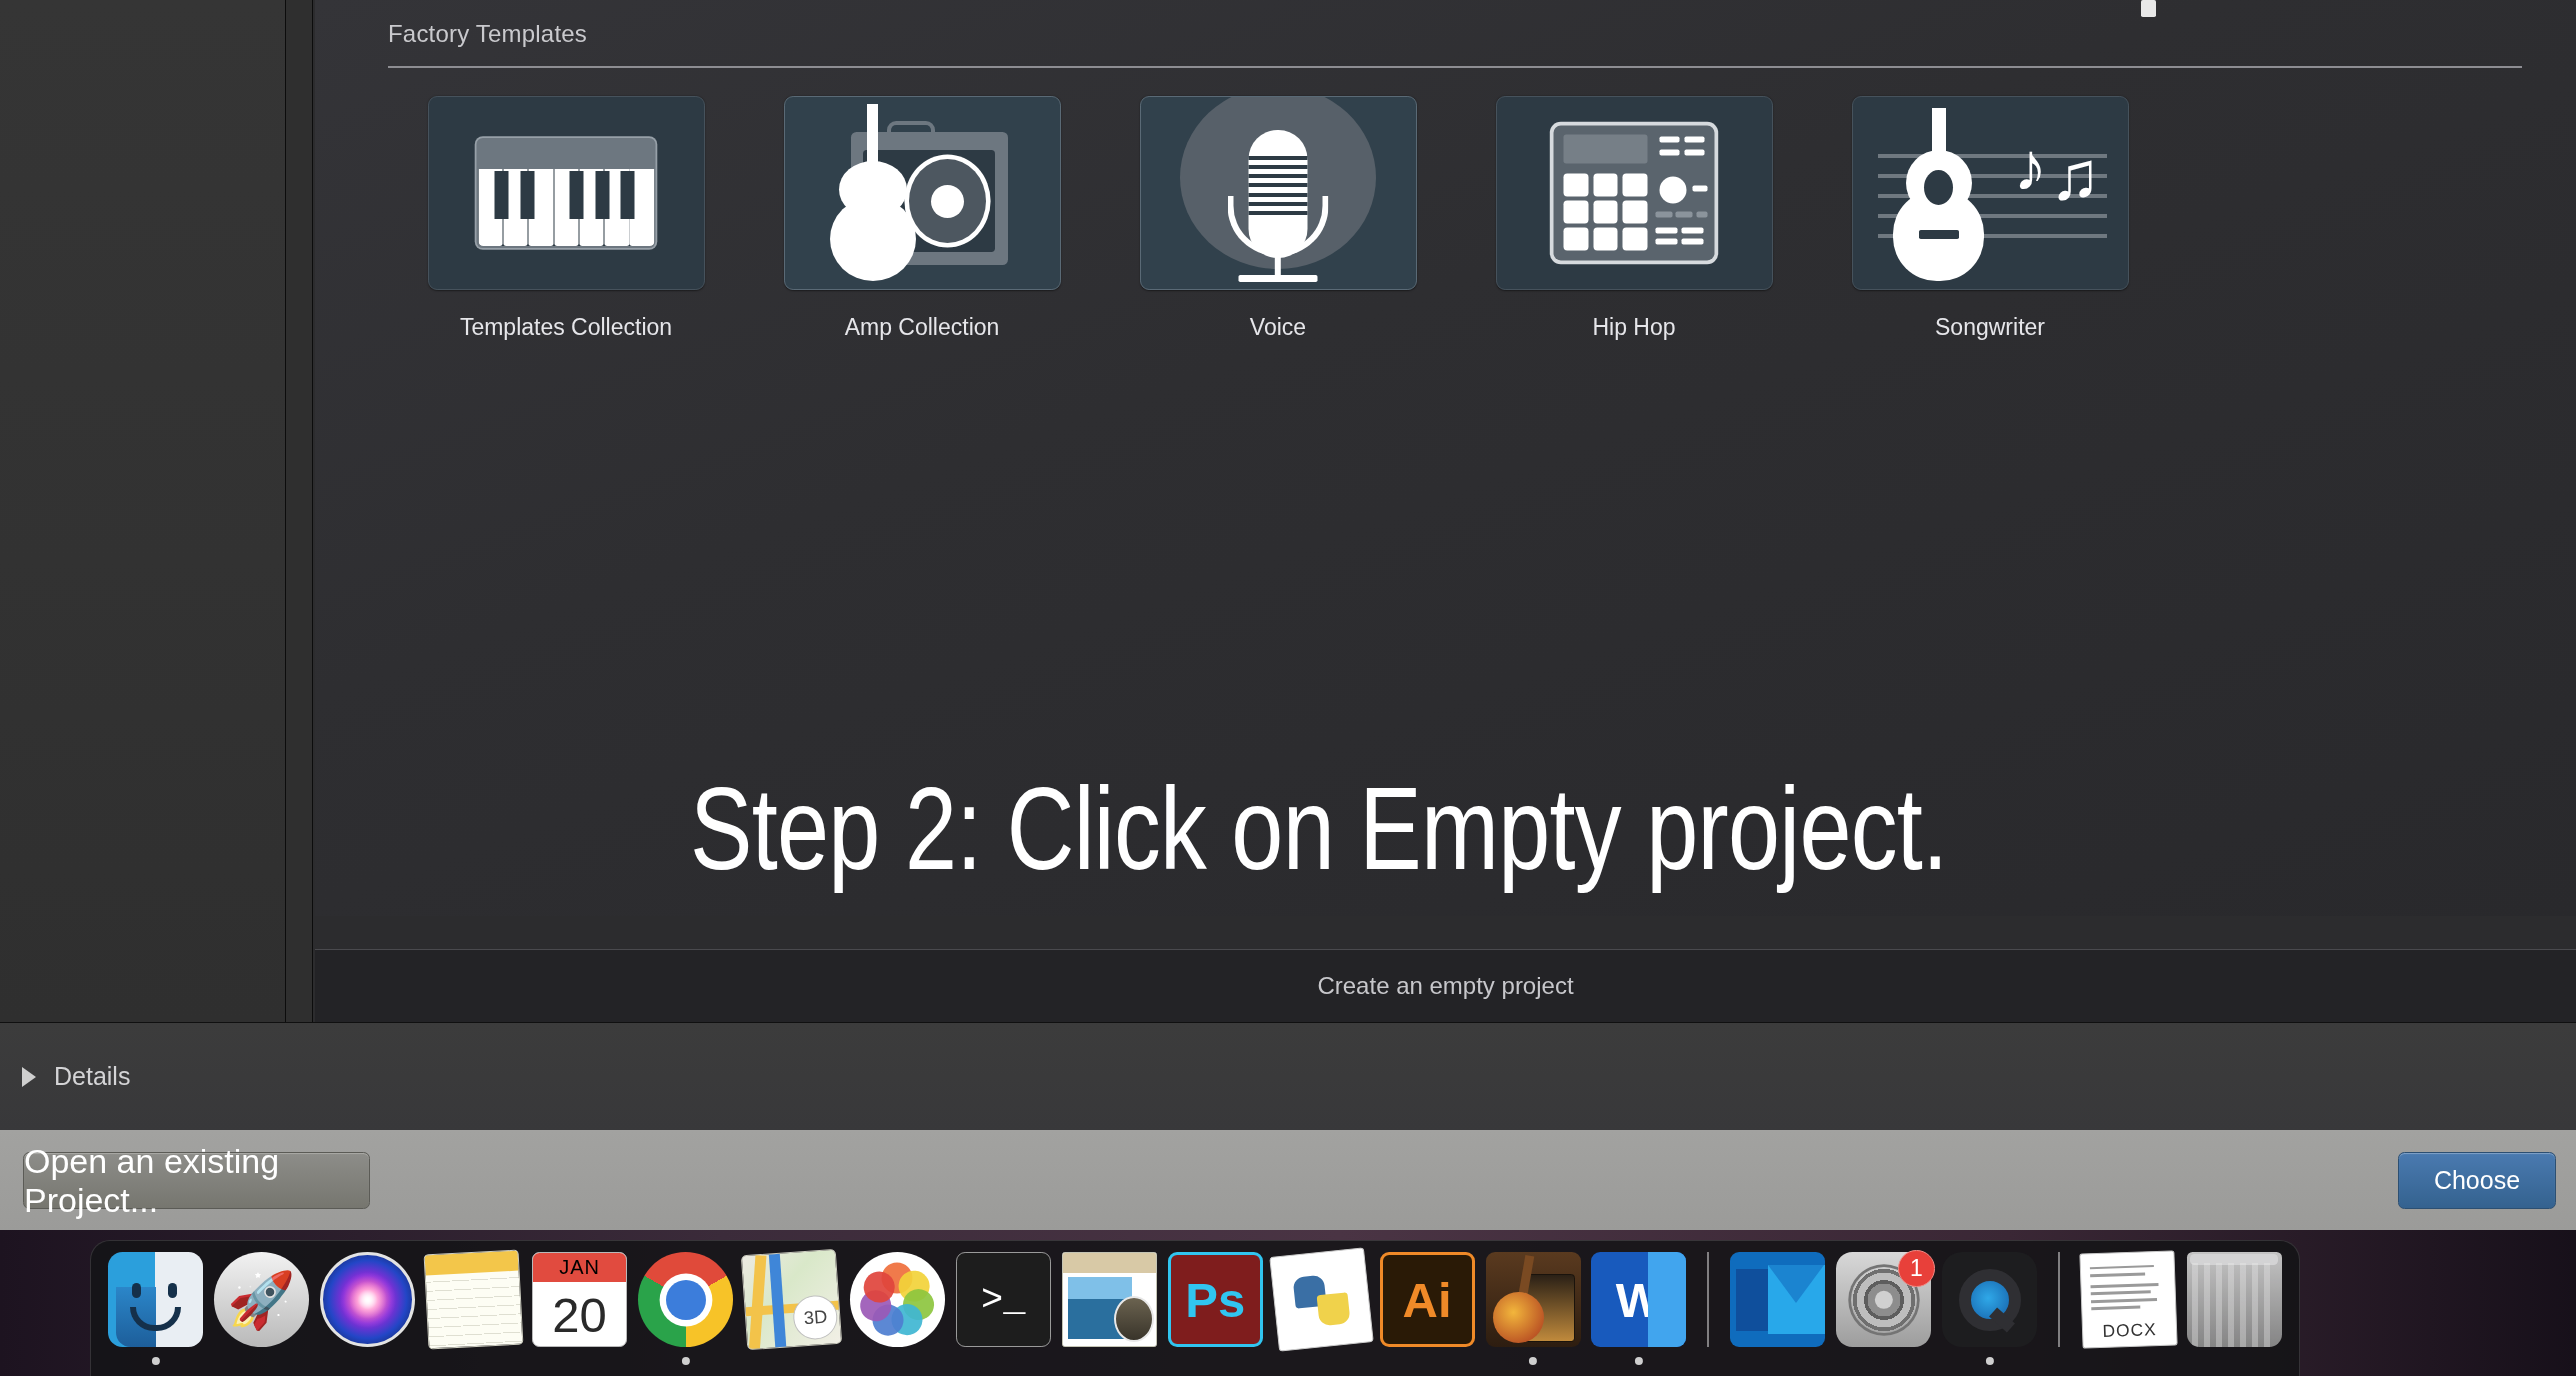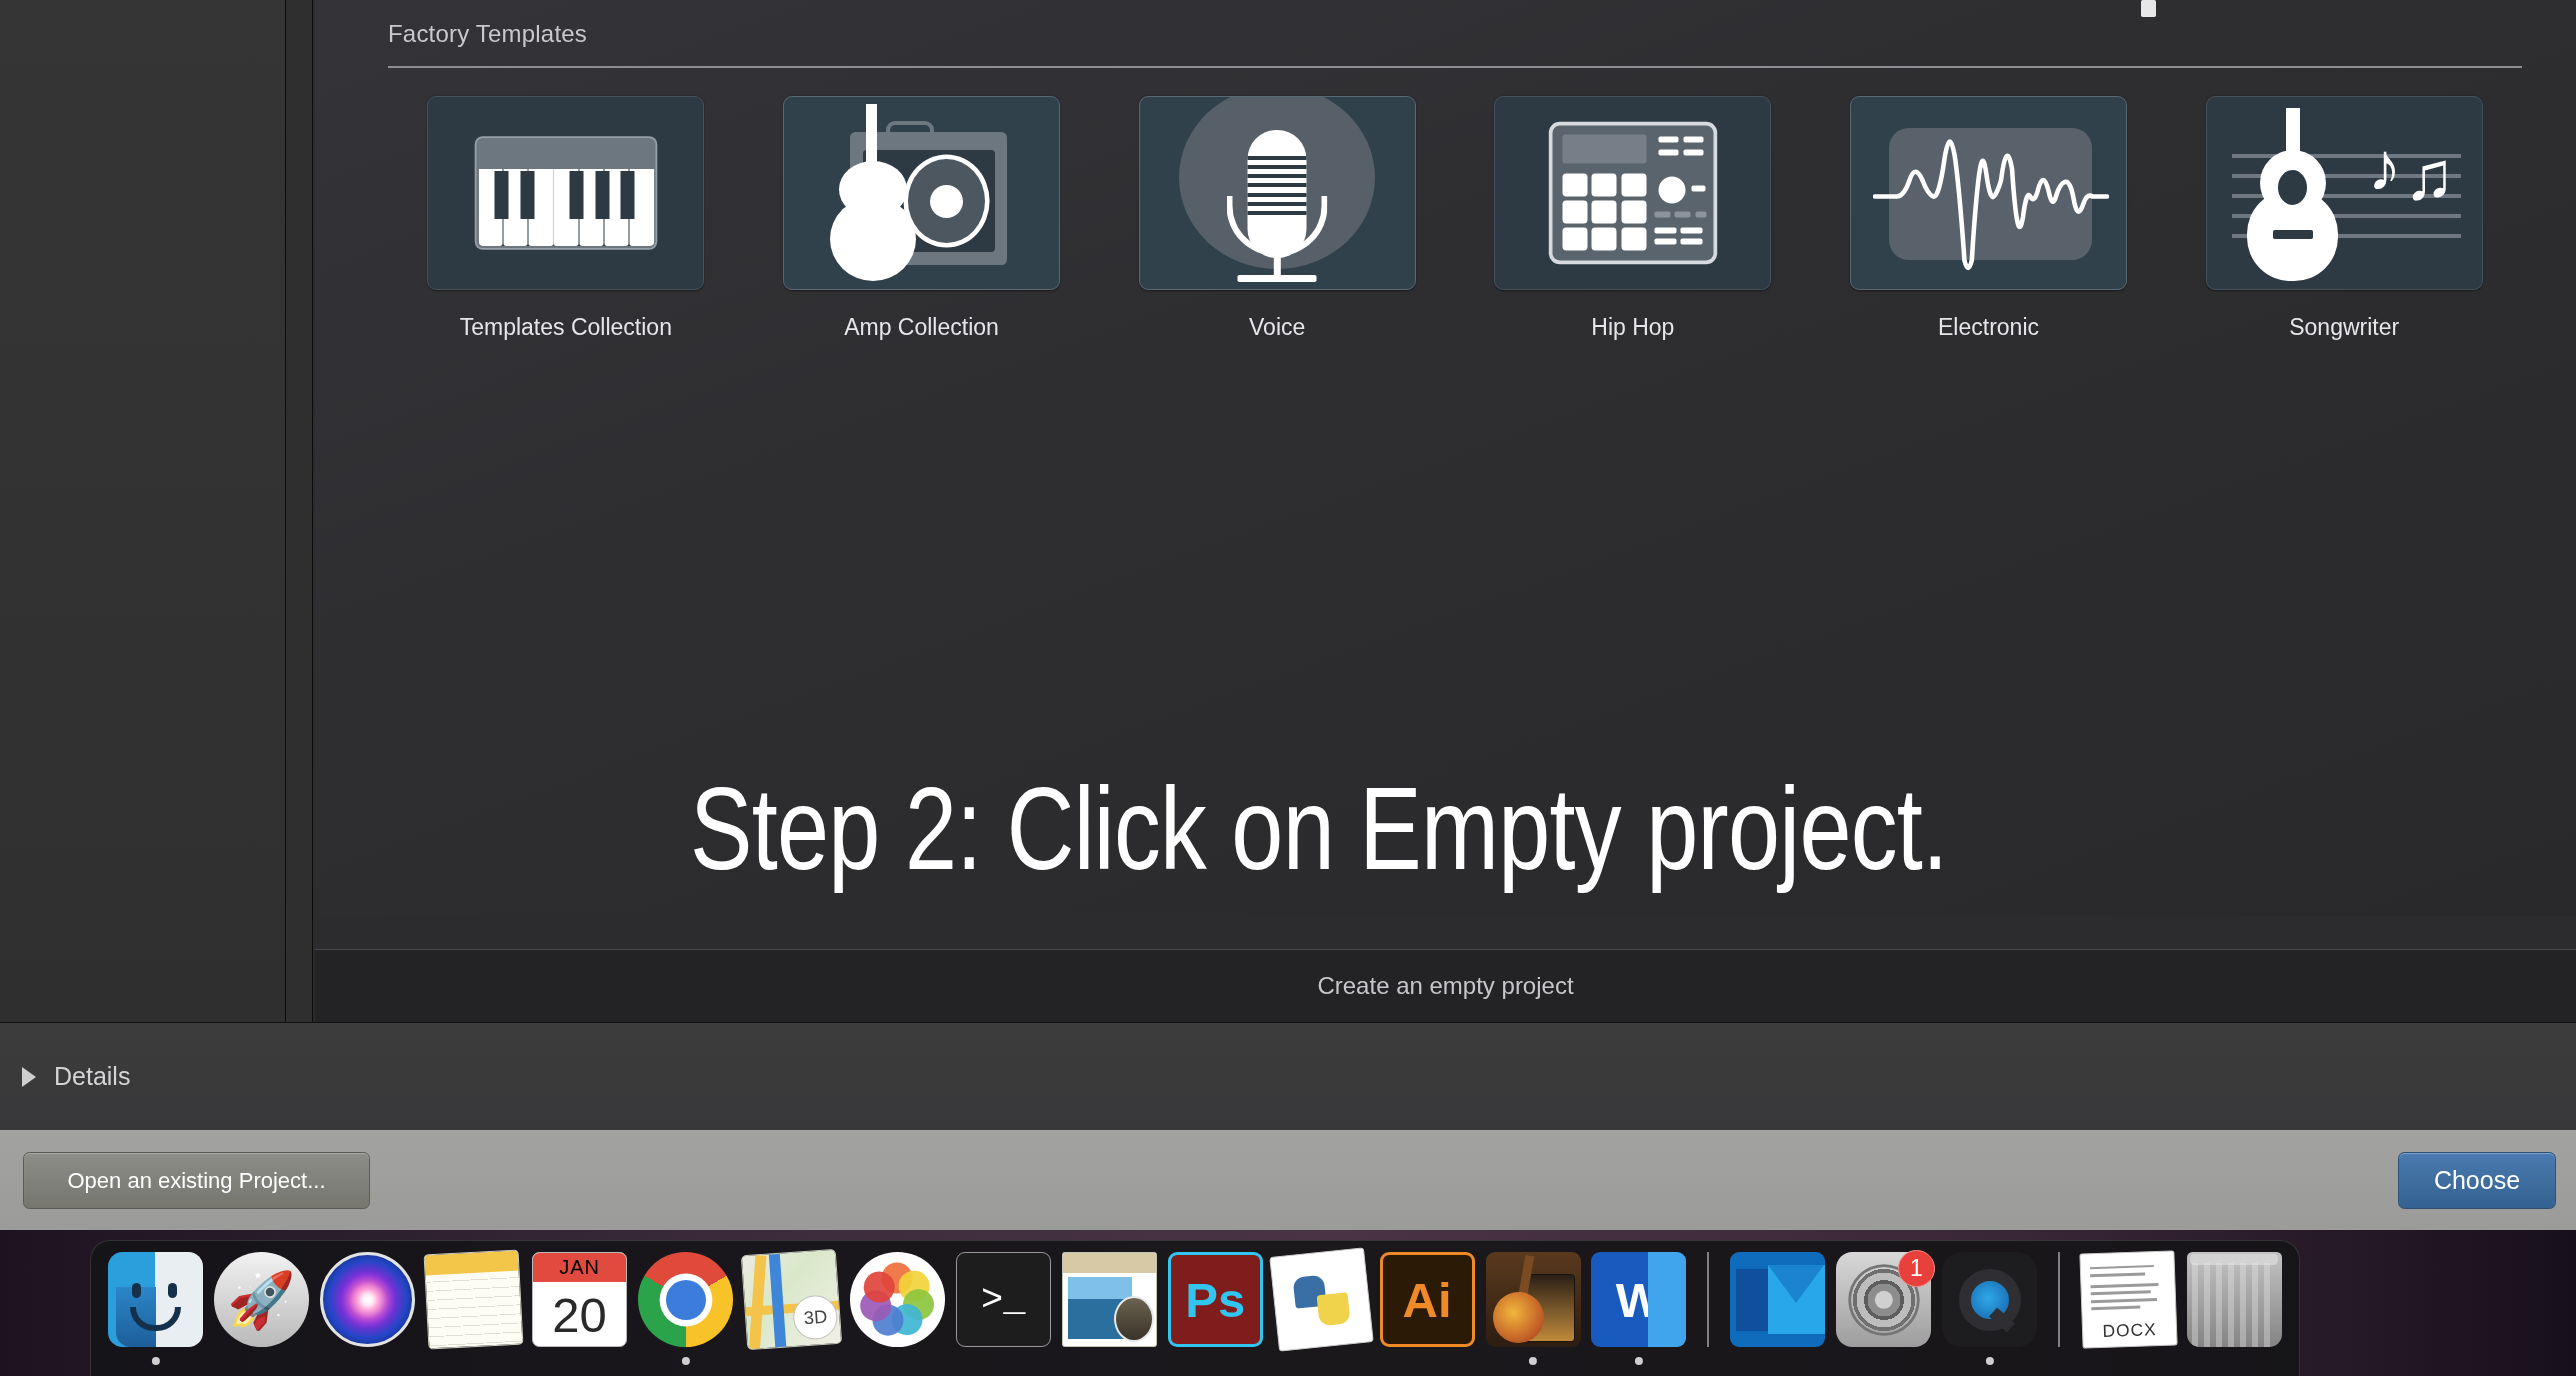--- a/index.html
+++ b/index.html
@@ -145,21 +145,21 @@
   .disclosure{ margin-left:22px; width:0; height:0;
     border-left:14.6px solid #cfcfcf; border-top:10px solid transparent;
     border-bottom:10px solid transparent; }
   .details-label{ margin-left:18px; font-size:25px; color:#d4d4d6; }
 
   
   .action-bar{ position:absolute; left:0; top:1130px; width:2576px; height:101px;
     background:linear-gradient(180deg,#a2a2a0 0%,#9b9b99 100%); }
   .btn-open{ position:absolute; left:23px; top:22px; width:347px; height:57px;
     background:linear-gradient(180deg,#8d8d89 0%,#76766f 100%);
-    border:0.9px solid #5b5b56; border-radius:6.4px; color:#fff; font-size:22px;
+    border:0.9px solid #5b5b56; border-radius:6.4px; color:#fff; font-size:34px;
     display:flex; align-items:center; justify-content:center;
     box-shadow:0 0.9px 0.9px rgba(255,255,255,.25) inset; }
   .btn-choose{ position:absolute; right:20px; top:22px; width:158px; height:57px;
     background:linear-gradient(180deg,#4a7ab0 0%,#34628f 100%);
     border:0.9px solid #2c4f72; border-radius:6.4px; color:#fff; font-size:25px;
     display:flex; align-items:center; justify-content:center;
     box-shadow:0 0.9px 0.9px rgba(255,255,255,.3) inset; }
 
   
   .desktop{ position:absolute; left:0; top:1230px; width:2576px; height:146px;
@@ -388,37 +388,20 @@
                 <div class="mpc-dash" style="left:102px;top:102px;width:22px;height:6.4px;"></div>
                 <div class="mpc-dash" style="left:128px;top:102px;width:22px;height:6.4px;"></div>
                 <div class="mpc-dash" style="left:102px;top:113px;width:22px;height:6.4px;"></div>
                 <div class="mpc-dash" style="left:128px;top:113px;width:22px;height:6.4px;"></div>
               </div>
             </div>
           </div>
           <div class="cell-label">Hip Hop</div>
         </div>
 
-        <div class="cell">
-          <div class="tile sel">
-            <div class="art">
-              <div class="wf-plate"></div>
-              <svg class="wf-svg" width="236" height="165" viewBox="0 0 258 180">
-                <path d="M2,90 L26,90 Q34,90 40,72 Q46,54 54,72 Q60,88 66,90
-                         Q72,92 78,50 Q84,10 90,50 Q95,88 100,160 Q104,176 108,160
-                         Q112,96 116,66 Q120,36 124,66 Q128,94 132,90
-                         Q136,86 140,72 Q146,26 152,60 Q158,150 164,112
-                         Q168,82 172,90 Q176,98 180,84 Q186,60 192,84
-                         Q196,104 200,90 Q204,76 210,74 Q216,72 220,96
-                         Q224,116 230,98 Q234,86 240,90 L256,90" fill="none" stroke="#ffffff" stroke-width="5" stroke-linecap="round"></path>
-              </svg>
-            </div>
-          </div>
-          <div class="cell-label">Electronic</div>
-        </div>
 
         <div class="cell">
           <div class="tile">
             <div class="art">
               <div class="staff">
                 <i style="top:0"></i>
                   <i style="top:20px"></i>
                   <i style="top:40px"></i>
                 <i style="top:60px"></i>
                   <i style="top:80px"></i>

